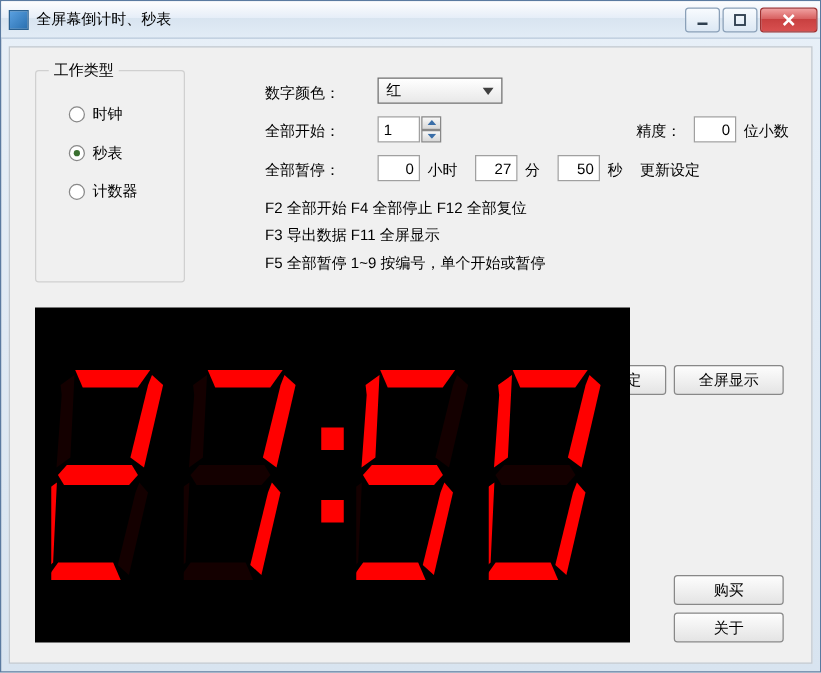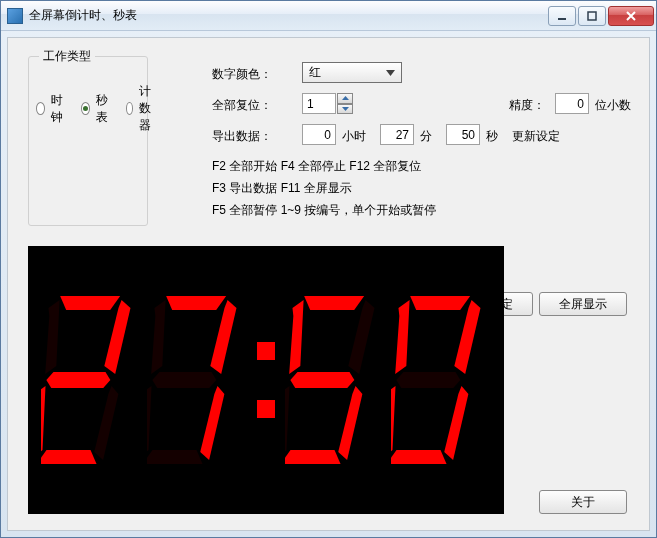--- a/index.html
+++ b/index.html
@@ -65,21 +65,21 @@
     border-radius: 3px;
   }
   .group-title {
     position: absolute;
     top: -9px; left: 10px;
     background: #f0f0f0;
     padding: 0 4px;
   }
   .radios {
     padding: 26px 10px 10px 26px;
-    display: flex; flex-direction: row; gap: 14px; justify-content: center;
+    display: flex; flex-direction: column; gap: 14px; justify-content: center;
   }
   .radio-row { display: flex; align-items: center; gap: 6px; cursor: default; }
   .radio {
     width: 13px; height: 13px;
     border: 1px solid #888; border-radius: 50%;
     background: #fff;
     display: flex; align-items: center; justify-content: center;
   }
   .radio.checked::after {
     content: ""; width: 5px; height: 5px; border-radius: 50%;
@@ -215,21 +215,21 @@
         <div class="combo">
           <span class="combo-text">红</span>
           <span class="combo-arrow">
             <svg width="9" height="6">
                 <path d="M0 0 L9 0 L4.5 6 Z" fill="#404040"></path>
               </svg>
           </span>
         </div>
       </div>
       <div class="srow">
-        <div class="slabel">全部复位：</div>
+        <div class="slabel">全部开始：</div>
         <div class="numinput left-align">
             <span>1</span>
           </div>
         <div class="spinner">
           <div class="spin">
               <svg width="7" height="4">
                 <path d="M0 4 L7 4 L3.5 0 Z" fill="#3a6ea8"></path>
               </svg>
             </div>
           <div class="spin">
@@ -239,21 +239,21 @@
             </div>
         </div>
         <div style="flex:1"></div>
         <div style="margin-right:10px">精度：</div>
         <div class="numinput">
             <span>0</span>
           </div>
         <div class="unit" style="margin-right:0">位小数</div>
       </div>
       <div class="srow">
-        <div class="slabel">导出数据：</div>
+        <div class="slabel">全部暂停：</div>
         <div class="numinput">
             <span>0</span>
           </div>
         <div class="unit">小时</div>
         <div class="numinput">
             <span>27</span>
           </div>
         <div class="unit">分</div>
         <div class="numinput">
             <span>50</span>
@@ -271,20 +271,23 @@
 
     <div class="right-btns">
       <div class="wbtn">
           <span>更新设定</span>
         </div>
       <div class="wbtn">
           <span>全屏显示</span>
         </div>
     </div>
     <div class="right-btns2">
+      <div class="wbtn">
+          <span>购买</span>
+        </div>
       <div class="wbtn">
           <span>关于</span>
         </div>
     </div>
 
     <div class="display">
       <div class="seg-clock" id="seg-clock">
           <svg class="digit" viewBox="0 0 100 180">
             <g transform="skewX(-8)">
               <polygon points="20,6 80,6 72,20 28,20" class="seg"></polygon>

